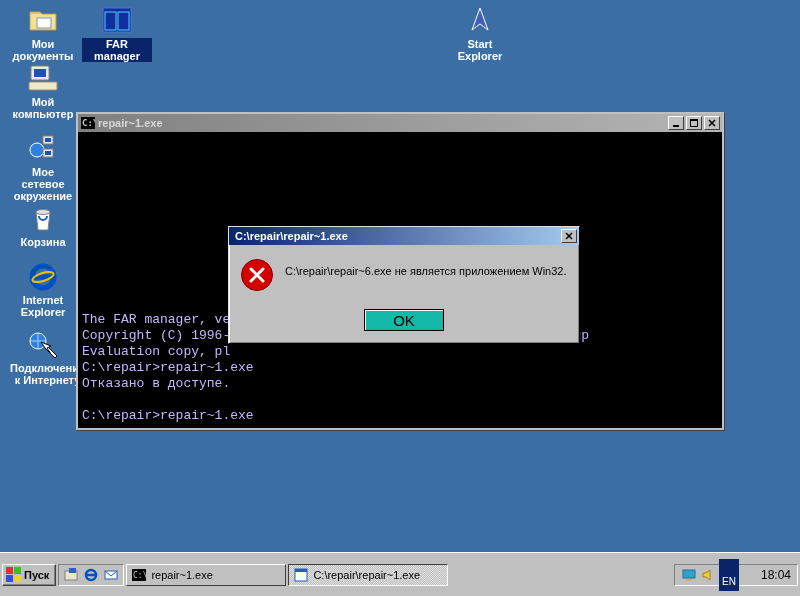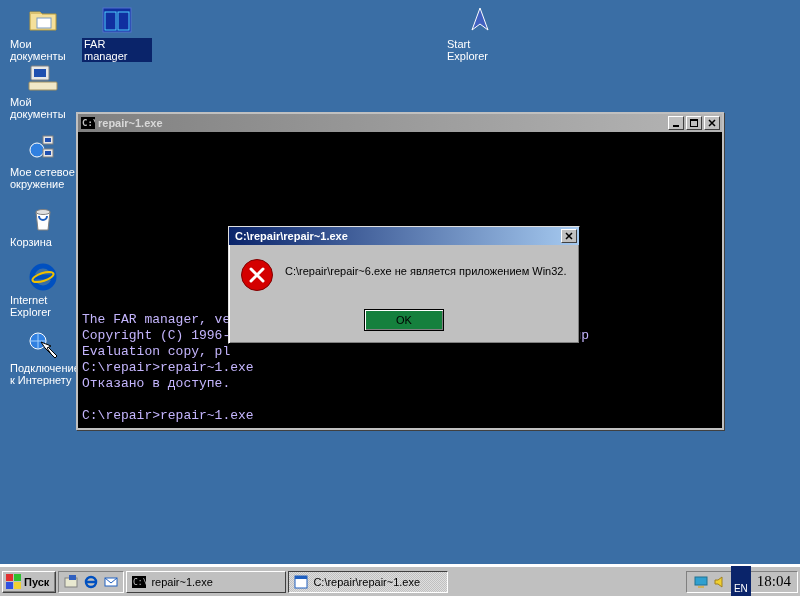--- a/index.html
+++ b/index.html
@@ -9,22 +9,24 @@
     background: #3a6ea5;
     font-family: Tahoma, "MS Sans Serif", sans-serif;
     font-size: 11px;
     overflow: hidden;
     position: relative;
   }
   
   .desktop-icon {
     position: absolute;
     width: 70px;
+    text-align: center;
     color: #fff;
     cursor: pointer;
+    font-weight: bold;
   }
   .desktop-icon .icon-img {
     width: 32px; height: 32px;
     margin: 0 auto 2px auto;
     display: flex; align-items: center; justify-content: center;
   }
   .desktop-icon .label {
     display: inline-block;
     padding: 0 2px;
     line-height: 12px;
@@ -84,39 +86,39 @@
     box-shadow: inset 1px 1px 0 #fff, inset -1px -1px 0 #808080;
   }
   .dialog .body {
     padding: 14px 12px 12px 12px;
     display:flex; align-items:flex-start;
   }
   .dialog .msg { color:#000; font-size:11px; padding-left:12px; padding-top:6px; }
   .dialog .btnrow { text-align:center; padding: 6px 0 12px 0; }
   .okbtn {
     min-width: 80px; height:22px;
-    background:#15803d;
+    background:#14b8a6;
     border:1px solid #000;
     box-shadow: inset 1px 1px 0 #fff, inset -1px -1px 0 #808080;
-    font-size:11px;
+    font-size:15px;
   }
   .error-icon {
     width:32px; height:32px; border-radius:50%;
     background:#d40000;
     border:1px solid #800000;
     display:flex; align-items:center; justify-content:center;
     color:#fff; font-weight:bold; font-size:22px;
     flex-shrink: 0;
   }
   
   .taskbar {
     position:absolute; left:0; right:0; bottom:0;
-    height:32px;
+    height:44px;
     background:#c0c0c0;
-    border-top:3px solid #ffffff;
+    border-top:1px solid #ffffff;
     display:flex; align-items:center;
     padding:2px;
   }
   .startbtn {
     height:22px;
     background:#c0c0c0;
     border:1px solid #fff;
     border-right-color:#404040; border-bottom-color:#404040;
     box-shadow: inset -1px -1px 0 #808080;
     display:flex; align-items:center;
@@ -152,21 +154,21 @@
   .task-btn.pressed {
     border:1px solid #404040;
     border-right-color:#fff; border-bottom-color:#fff;
     background:#dfdfdf;
     background-image: repeating-conic-gradient(#c0c0c0 0% 25%, #dfdfdf 0% 50%);
     background-size: 2px 2px;
   }
   .task-btn .ti { width:16px; height:16px; margin-right:4px; display:flex;align-items:center;justify-content:center;}
   .sys-tray { margin-left:auto; padding:0 6px;}
   .sys-tray .sicon { width:16px; height:16px; margin-right:3px; display:flex;align-items:center;justify-content:center;}
-  .clock { font-size:15px; color:#000; margin-left:3px;font-family:Liberation Serif, serif;}
+  .clock { font-size:12px; color:#000; margin-left:19px;}
   .lang { background:#0a246a; color:#fff; font-size:10px; padding:16px 3px; height:14px; line-height:14px; margin-right:3px;}
 </style>
 </head>
 <body>
 
 <div class="desktop-icon" style="left:8px; top:4px;">
   <div class="icon-img">
     <svg width="32" height="32" viewBox="0 0 32 32">
         <path d="M3 8 L3 26 L29 26 L29 10 L15 10 L13 8 Z" fill="#f5e09a" stroke="#b89b3a"></path>
         <path d="M3 8 L13 8 L15 10 L3 10 Z" fill="#d8c070"></path>
@@ -197,21 +199,21 @@
 </div>
 
 <div class="desktop-icon" style="left:8px; top:62px;">
   <div class="icon-img">
     <svg width="32" height="32" viewBox="0 0 32 32">
         <rect x="4" y="4" width="18" height="14" rx="1" fill="#e8e8e8" stroke="#808080"></rect>
         <rect x="7" y="7" width="12" height="8" fill="#2050b0"></rect>
         <rect x="2" y="20" width="28" height="8" rx="1" fill="#f0e8c8" stroke="#a09060"></rect>
       </svg>
   </div>
-  <span class="label">Мой документы</span>
+  <span class="label">Мой компьютер</span>
 </div>
 
 <div class="desktop-icon" style="left:8px; top:132px;">
   <div class="icon-img">
     <svg width="32" height="32" viewBox="0 0 32 32">
         <circle cx="10" cy="18" r="7" fill="#3080e0" stroke="#fff"></circle>
         <rect x="16" y="4" width="10" height="8" fill="#e8e8e8" stroke="#808080"></rect>
         <rect x="18" y="6" width="6" height="4" fill="#2050b0"></rect>
         <rect x="16" y="17" width="10" height="8" fill="#e8e8e8" stroke="#808080"></rect>
         <rect x="18" y="19" width="6" height="4" fill="#2050b0"></rect>

